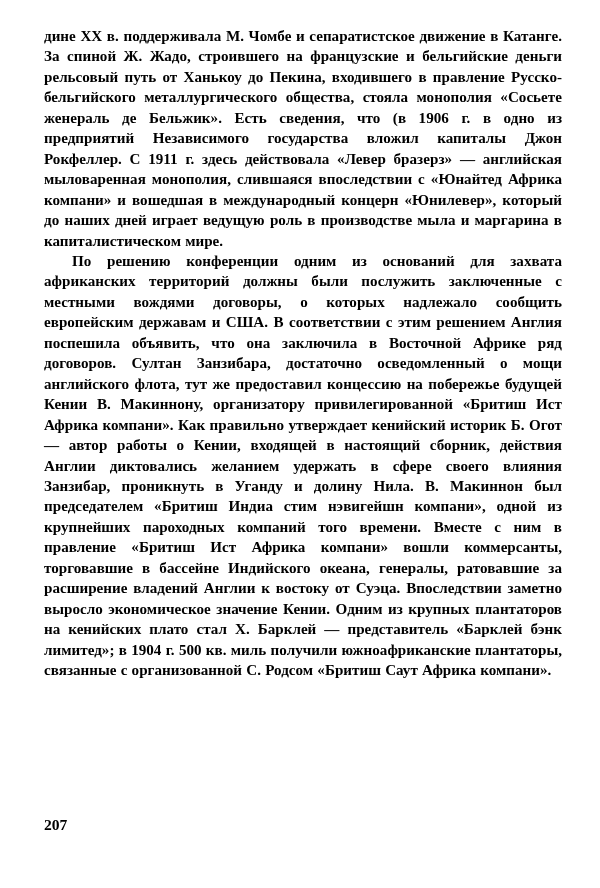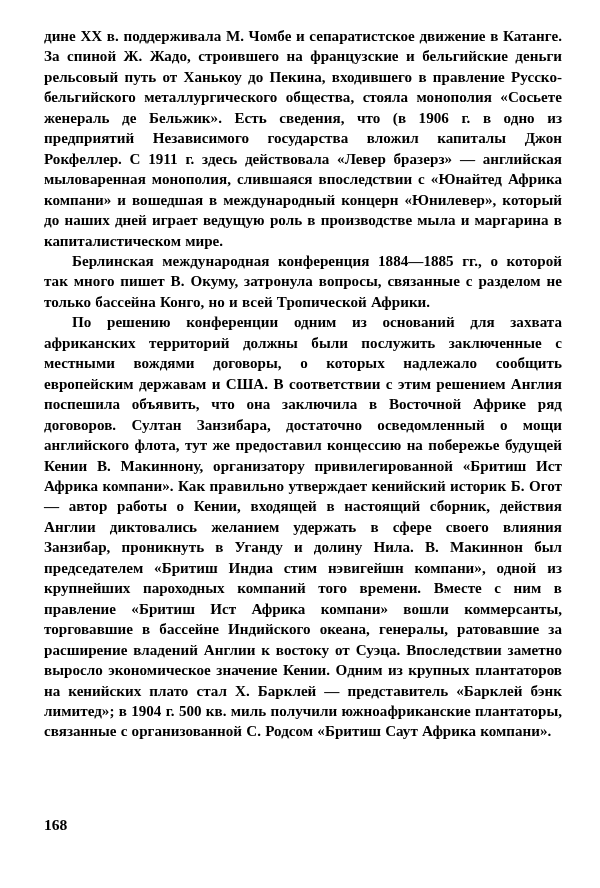--- a/index.html
+++ b/index.html
@@ -64,22 +64,21 @@
 </style>
 </head>
 <body>
 
 <div class="page">
 
   <div class="text-block">
 
     <p class="para continued">дине XX в. поддерживала М. Чомбе и сепаратистское движение в Катанге. За спиной Ж. Жадо, строившего на французские и бельгийские деньги рельсовый путь от Ханькоу до Пекина, входившего в правление Русско-бельгийского металлургического общества, стояла монополия «Сосьете женераль де Бельжик». Есть сведения, что (в 1906 г. в одно из предприятий Независимого государства вложил капиталы Джон Рокфеллер. С 1911 г. здесь действовала «Левер бразерз» — английская мыловаренная монополия, слившаяся впоследствии с «Юнайтед Африка компани» и вошедшая в международный концерн «Юнилевер», который до наших дней играет ведущую роль в производстве  мыла и маргарина в капиталистическом мире.</p>
 
-    <p class="para">Берлинская международная  конференция 1884—1885 гг., о которой так много пишет В. Окуму, затронула вопросы, связанные с разделом не только бассейна Конго, но и всей Тропической Африки.</p>
 
     <p class="para">По решению конференции одним  из оснований  для захвата африканских территорий должны были послужить заключенные с местными вождями договоры, о которых надлежало сообщить европейским державам и США. В соответствии с  этим  решением Англия поспешила объявить, что она заключила в Восточной Африке ряд договоров. Султан Занзибара, достаточно осведомленный о мощи английского флота, тут же предоставил концессию на побережье будущей Кении В. Макиннону, организатору привилегированной «Бритиш Ист Африка компани». Как правильно утверждает кенийский историк Б. Огот — автор работы о Кении, входящей в настоящий сборник, действия Англии диктовались желанием удержать в сфере своего влияния Занзибар, проникнуть в Уганду и долину Нила. В. Макиннон был председателем «Бритиш Индиа стим нэвигейшн компани», одной из крупнейших пароходных компаний того времени. Вместе с ним в правление «Бритиш Ист Африка компани» вошли коммерсанты, торговавшие в  бассейне  Индийского океана, генералы, ратовавшие за расширение владений Англии к востоку от Суэца. Впоследствии заметно выросло  экономическое значение Кении. Одним из крупных плантаторов на кенийских плато стал Х. Барклей — представитель  «Барклей  бэнк  лимитед»; в 1904 г. 500 кв. миль получили южноафриканские плантаторы, связанные с организованной С. Родсом «Бритиш Саут Африка компани».</p>
 
 
   </div>
 
-  <div class="page-number">168</div>
+  <div class="page-number">207</div>
 
 </div>
 
 </body></html>

